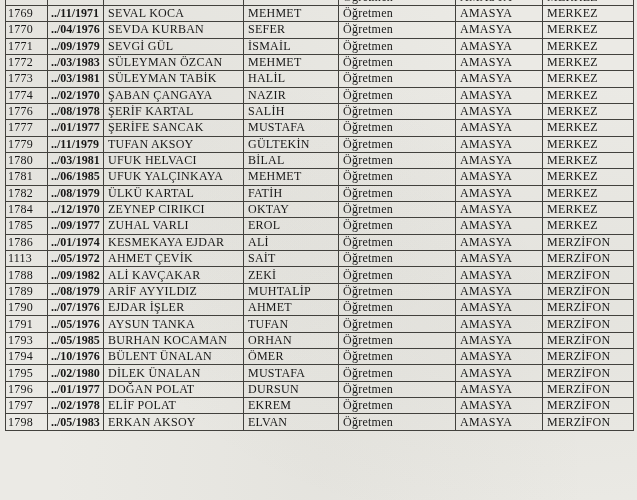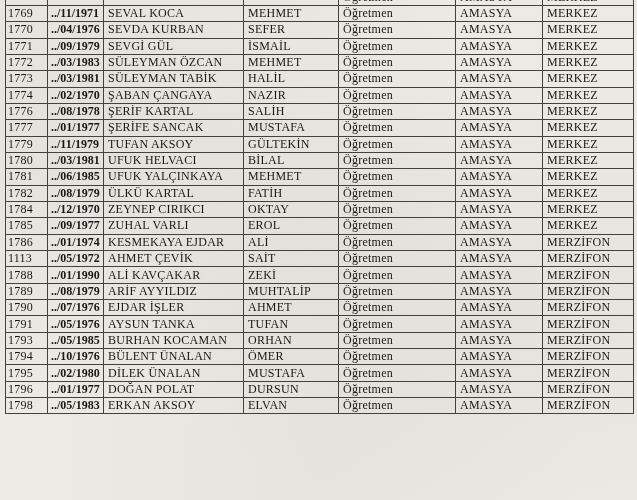--- a/index.html
+++ b/index.html
@@ -220,21 +220,21 @@
     <td class="num">1113</td>
     <td class="date">../05/1972</td>
     <td>AHMET ÇEVİK</td>
     <td>SAİT</td>
     <td>Öğretmen</td>
     <td>AMASYA</td>
     <td>MERZİFON</td>
   </tr>
           <tr>
     <td class="num">1788</td>
-    <td class="date">../01/1990</td>
+    <td class="date">../09/1982</td>
     <td>ALİ KAVÇAKAR</td>
     <td>ZEKİ</td>
     <td>Öğretmen</td>
     <td>AMASYA</td>
     <td>MERZİFON</td>
   </tr>
           <tr>
     <td class="num">1789</td>
     <td class="date">../08/1979</td>
     <td>ARİF AYYILDIZ</td>
@@ -286,20 +286,29 @@
     <td>MUSTAFA</td>
     <td>Öğretmen</td>
     <td>AMASYA</td>
     <td>MERZİFON</td>
   </tr>
           <tr>
     <td class="num">1796</td>
     <td class="date">../01/1977</td>
     <td>DOĞAN POLAT</td>
     <td>DURSUN</td>
+    <td>Öğretmen</td>
+    <td>AMASYA</td>
+    <td>MERZİFON</td>
+  </tr>
+          <tr>
+    <td class="num">1797</td>
+    <td class="date">../02/1978</td>
+    <td>ELİF POLAT</td>
+    <td>EKREM</td>
     <td>Öğretmen</td>
     <td>AMASYA</td>
     <td>MERZİFON</td>
   </tr>
           <tr>
     <td class="num">1798</td>
     <td class="date">../05/1983</td>
     <td>ERKAN AKSOY</td>
     <td>ELVAN</td>
     <td>Öğretmen</td>

